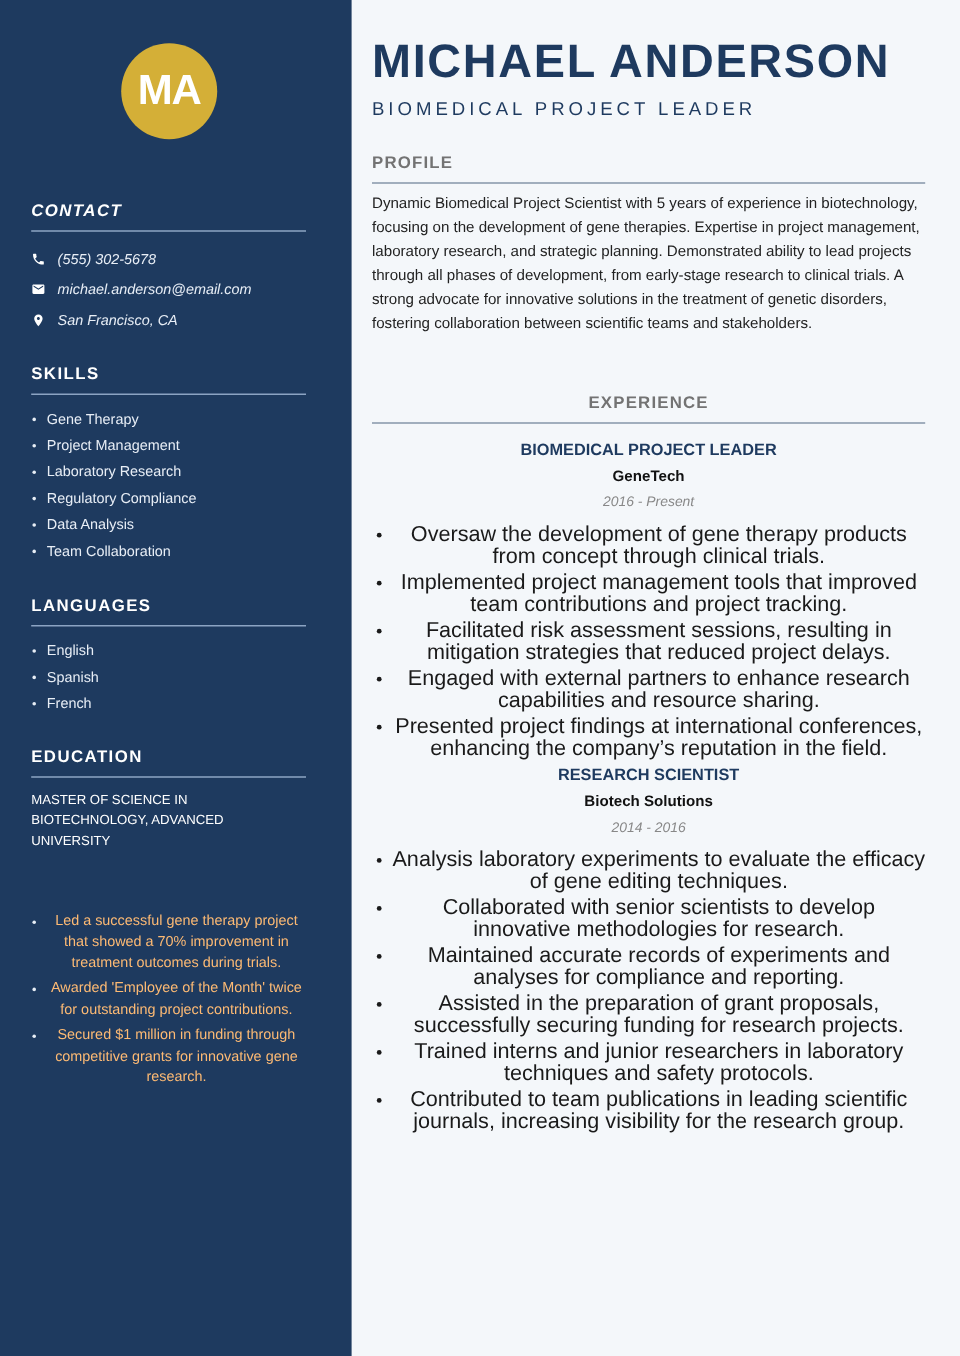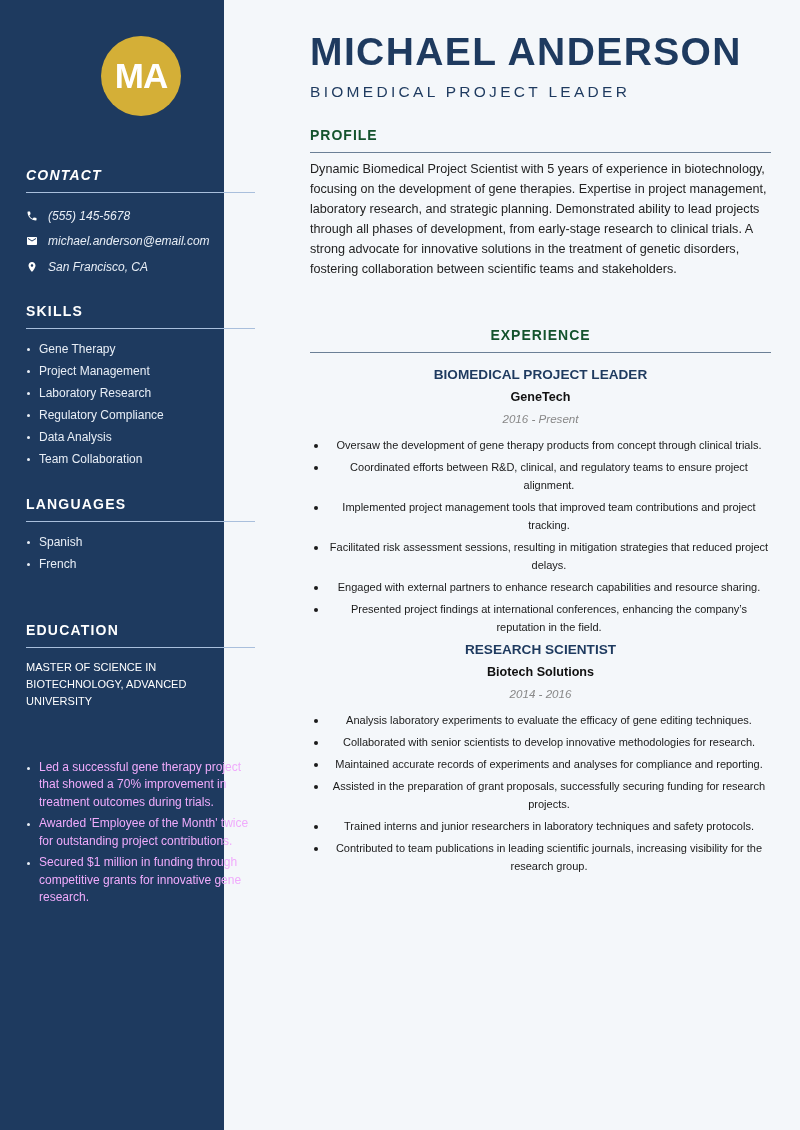--- a/index.html
+++ b/index.html
@@ -4,21 +4,21 @@
   <style>
     * { box-sizing: border-box; margin: 0; padding: 0; }
     html, body { width: 800px; height: 1130px; overflow: hidden; }
     body {
       font-family: "Liberation Sans", "DejaVu Sans", sans-serif;
       background: #f4f7fa;
       position: relative;
     }
     .sidebar {
       position: absolute; left: 0; top: 0;
-      width: 224px; height: 1130px;
+      width: 293px; height: 1130px;
       background: #1e3a5f;
       color: #ffffff;
       padding: 0 26px;
     }
     .avatar {
       position: absolute; left: 101px; top: 36px;
       width: 80px; height: 80px; border-radius: 50%;
       background: #d4af37;
       display: flex; align-items: center; justify-content: center;
       font-weight: 700; font-size: 35px; color: #ffffff;
@@ -45,76 +45,77 @@
       content: ""; position: absolute; left: 1px; top: 10px;
       width: 3px; height: 3px; background: #e8eef6; border-radius: 50%;
     }
     .edu-text {
       margin-top: 11px; font-weight: 400; font-size: 11px;
       line-height: 17px; color: #ffffff;
     }
     .ach-list { list-style: none; margin-top: 14px; }
     .ach-list li {
       position: relative; padding-left: 13px;
-      font-size: 12px; color: #f0abfc; line-height: 17.3px;
+      font-size: 12px; color: #fdba74; line-height: 17.3px;
       margin-bottom: 4.5px;
+      text-align: center;
     }
     .ach-list li::before {
       content: ""; position: absolute; left: 1px; top: 8px;
       width: 3px; height: 3px; background: #e8eef6; border-radius: 50%;
     }
 
     .main { position: absolute; left: 310px; top: 0; width: 461px; }
     .name {
       position: absolute; top: 30px; left: 0;
       font-weight: 700; font-size: 39px; letter-spacing: 1.4px;
       color: #1e3a5f; white-space: nowrap;
     }
     .role {
       position: absolute; top: 83px; left: 0;
       font-size: 15.5px; letter-spacing: 3.3px; color: #1e3a5f;
       white-space: nowrap;
     }
     .main-section { position: absolute; left: 0; width: 461px; }
     .main-title {
       font-weight: 700; font-size: 14px; letter-spacing: 1px;
-      color: #14532d; padding-bottom: 9px;
+      color: #737373; padding-bottom: 9px;
       border-bottom: 1.5px solid #6b7f96;
     }
     .profile-text {
       margin-top: 6px; font-size: 12.6px; line-height: 20.1px; color: #222222;
     }
     .job { margin-top: 12px; }
     .job-title { font-weight: 700; font-size: 13.6px; color: #1e3a5f; line-height: 20px; }
     .job-company { font-weight: 700; font-size: 12.6px; color: #111111; line-height: 21px; margin-top: 2px; }
     .job-dates { font-style: italic; font-size: 11.6px; color: #888888; line-height: 20px; margin-top: 1px; }
     .job-list { list-style: none; margin-top: 7px; }
     .job-list li {
       position: relative; padding-left: 17px;
-      font-size: 11px; line-height: 18px; color: #1a1a1a; margin-bottom: 4px;
+      font-size: 18px; line-height: 18px; color: #1a1a1a; margin-bottom: 4px;
     }
     .job-list li::before {
       content: ""; position: absolute; left: 4px; top: 8px;
       width: 4px; height: 4px; background: #1a1a1a; border-radius: 50%;
     }
   </style>
 </head>
 <body>
 
 <aside class="sidebar">
   <div class="avatar">MA</div>
 
   <section class="side-section" style="top:167px;font-style:italic;">
     <div class="side-title">CONTACT</div>
     <ul class="contact-list">
       <li class="contact-item">
         <svg viewBox="0 0 24 24">
             <path d="M6.6 10.8c1.4 2.8 3.8 5.1 6.6 6.6l2.2-2.2c.3-.3.7-.4 1-.2 1.1.4 2.3.6 3.6.6.6 0 1 .4 1 1V20c0 .6-.4 1-1 1C10.6 21 3 13.4 3 4c0-.6.4-1 1-1h3.5c.6 0 1 .4 1 1 0 1.3.2 2.5.6 3.6.1.3 0 .7-.2 1L6.6 10.8z"></path>
           </svg>
-        <span>(555) 145-5678</span>
+        <span>(555) 302-5678</span>
       </li>
       <li class="contact-item">
         <svg viewBox="0 0 24 24">
             <path d="M20 4H4c-1.1 0-2 .9-2 2v12c0 1.1.9 2 2 2h16c1.1 0 2-.9 2-2V6c0-1.1-.9-2-2-2zm0 4l-8 5-8-5V6l8 5 8-5v2z"></path>
           </svg>
         <span>michael.anderson@email.com</span>
       </li>
       <li class="contact-item">
         <svg viewBox="0 0 24 24">
             <path d="M12 2C8.1 2 5 5.1 5 9c0 5.2 7 13 7 13s7-7.8 7-13c0-3.9-3.1-7-7-7zm0 9.5c-1.4 0-2.5-1.1-2.5-2.5s1.1-2.5 2.5-2.5 2.5 1.1 2.5 2.5-1.1 2.5-2.5 2.5z"></path>
@@ -132,20 +133,21 @@
       <li>Laboratory Research</li>
       <li>Regulatory Compliance</li>
       <li>Data Analysis</li>
       <li>Team Collaboration</li>
     </ul>
   </section>
 
   <section class="side-section" style="top:496px;">
     <div class="side-title">LANGUAGES</div>
     <ul class="bullet-list">
+      <li>English</li>
       <li>Spanish</li>
       <li>French</li>
     </ul>
   </section>
 
   <section class="side-section" style="top:622px;">
     <div class="side-title">EDUCATION</div>
     <div class="edu-text">MASTER OF SCIENCE IN BIOTECHNOLOGY, ADVANCED UNIVERSITY</div>
   </section>
 
@@ -169,21 +171,20 @@
 
   <section class="main-section" style="top:327px;text-align:center;">
     <div class="main-title">EXPERIENCE</div>
 
     <div class="job">
       <div class="job-title">BIOMEDICAL PROJECT LEADER</div>
       <div class="job-company">GeneTech</div>
       <div class="job-dates">2016 - Present</div>
       <ul class="job-list">
         <li>Oversaw the development of gene therapy products from concept through clinical trials.</li>
-        <li>Coordinated efforts between R&amp;D, clinical, and regulatory teams to ensure project alignment.</li>
         <li>Implemented project management tools that improved team contributions and project tracking.</li>
         <li>Facilitated risk assessment sessions, resulting in mitigation strategies that reduced project delays.</li>
         <li>Engaged with external partners to enhance research capabilities and resource sharing.</li>
         <li>Presented project findings at international conferences, enhancing the company’s reputation in the field.</li>
       </ul>
     </div>
 
     <div class="job" style="margin-top:0;">
       <div class="job-title">RESEARCH SCIENTIST</div>
       <div class="job-company">Biotech Solutions</div>

